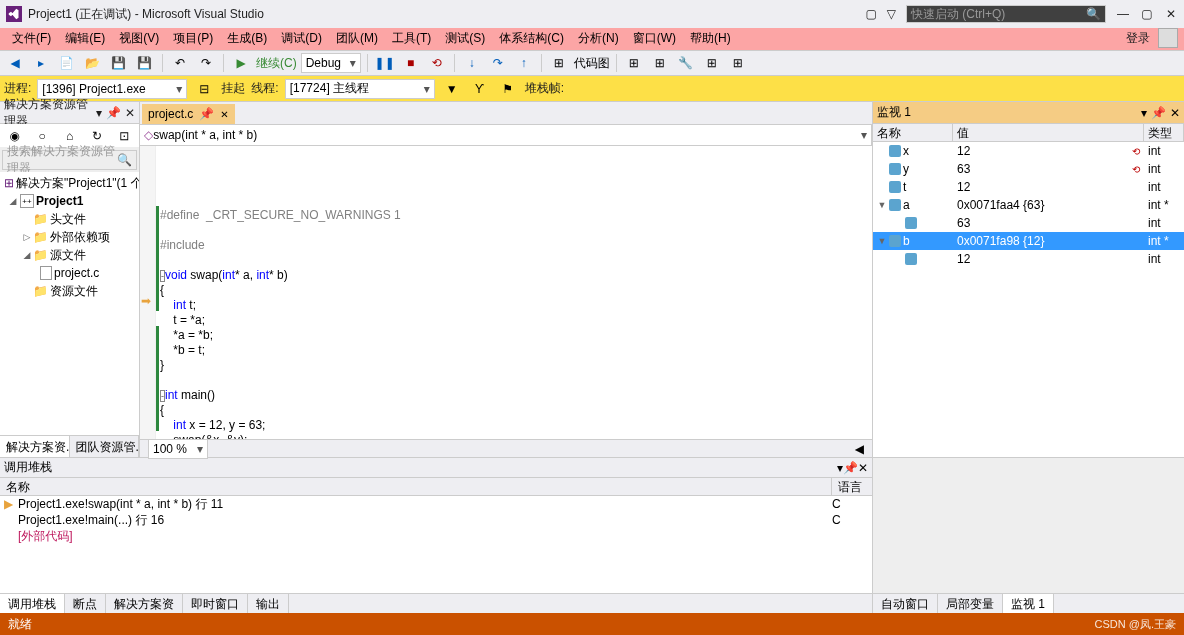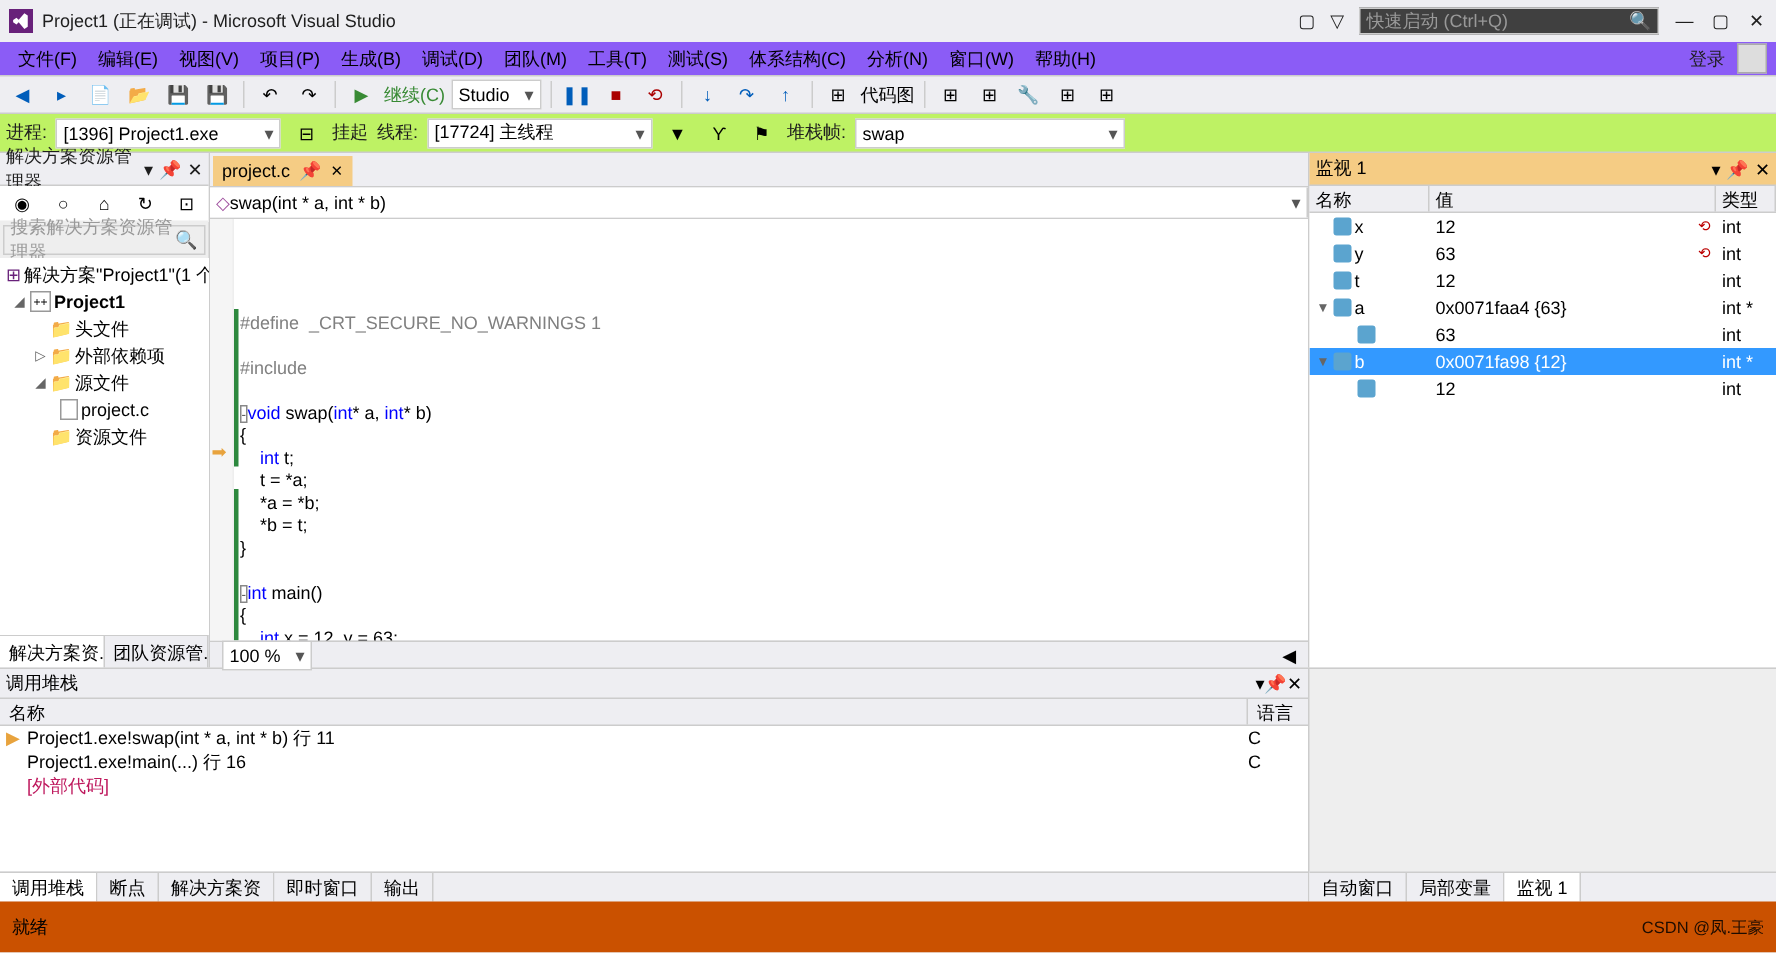--- a/index.html
+++ b/index.html
@@ -6,32 +6,32 @@
 body{width:1184px;height:635px;background:#eee;display:flex;flex-direction:column;overflow:hidden}
 .titlebar{height:28px;background:#eeeef2;display:flex;align-items:center;padding:0 6px;gap:6px}
 .vs-logo{width:16px;height:16px;background:#68217a;display:inline-flex;align-items:center;justify-content:center}
 .vs-logo svg{width:12px;height:12px;fill:#fff}
 .title-text{flex:0 0 auto;color:#1e1e1e}
 .title-spacer{flex:1}
 .title-icons{display:flex;align-items:center;gap:10px;color:#1e1e1e}
 .searchbox{width:200px;height:18px;border:1px solid #ccc;background:#404040;display:flex;align-items:center;padding:0 4px;color:#999}
 .searchbox .mag{margin-left:auto}
 .winbtn{width:14px;text-align:center;cursor:pointer}
-.menubar{height:22px;background:#8b5cf6;display:flex;align-items:center;padding:0 6px;gap:2px}
+.menubar{height:22px;background:#fca5a5;display:flex;align-items:flex-start;padding:0 6px;gap:2px}
 .menu-item{padding:2px 6px;cursor:pointer}
 .menu-spacer{flex:1}
 .signin{color:#1e1e1e;padding:2px 6px}
 .avatar{width:20px;height:20px;background:#ddd;border:1px solid #aaa}
 .toolbar{height:26px;background:#eeeef2;border-top:1px solid #ccc;border-bottom:1px solid #ccc;display:flex;align-items:center;padding:0 4px;gap:4px}
 .tb-btn{width:22px;height:22px;display:inline-flex;align-items:center;justify-content:center;cursor:pointer}
 .tb-sep{width:1px;height:18px;background:#ccc;margin:0 2px}
 .tb-drop{height:20px;border:1px solid #ccc;background:#fff;padding:0 16px 0 4px;position:relative;min-width:60px;display:flex;align-items:center}
 .tb-drop::after{content:"▾";position:absolute;right:4px;color:#555}
 .green{color:#388a34}
-.toolbar2{height:26px;background:#bef264;border-bottom:1px solid #ccc;display:flex;align-items:center;padding:0 4px;gap:6px}
+.toolbar2{height:26px;background:#fde047;border-bottom:1px solid #ccc;display:flex;align-items:center;padding:0 4px;gap:6px}
 .tb-label{color:#1e1e1e}
 .main-area{flex:1;display:flex;min-height:0}
 .left-col{width:140px;display:flex;flex-direction:column;border-right:1px solid #ccc}
 .sln-header{height:22px;background:#eeeef2;border-bottom:1px solid #ccc;display:flex;align-items:center;padding:0 4px;color:#1e1e1e;gap:4px}
 .sln-header .pin{margin-left:auto}
 .sln-tb{height:24px;background:#fff;border-bottom:1px solid #eee;display:flex;align-items:center;padding:0 4px;gap:6px}
 .sln-search{height:20px;border:1px solid #ccc;margin:2px;padding:0 4px;color:#999;display:flex;align-items:center}
 .sln-search .mag{margin-left:auto}
 .tree{flex:1;background:#fff;overflow:auto;padding:2px 0}
 .tree-row{display:flex;align-items:center;height:18px;padding-left:4px;gap:2px;white-space:nowrap;cursor:pointer}
@@ -88,21 +88,21 @@
 .cs-row{height:16px;display:flex;align-items:center;padding:0 4px}
 .cs-arrow{width:14px;color:#e8a33d}
 .cs-text{flex:1}
 .cs-lang{width:36px}
 .cs-row.ext{color:#be185d}
 .bottom-tabs{height:20px;background:#eeeef2;border-top:1px solid #ccc;display:flex}
 .bt-tab{padding:2px 8px;border-right:1px solid #ccc;cursor:pointer;background:#eeeef2}
 .bt-tab.active{background:#fff}
 .right-bottom{width:312px;border-left:1px solid #ccc;display:flex;flex-direction:column}
 .right-bottom .bottom-tabs{margin-top:auto}
-.statusbar{height:34px;background:#ca5100;color:#000000;display:flex;align-items:center;padding:0 8px}
+.statusbar{height:22px;background:#ca5100;color:#ffffff;display:flex;align-items:center;padding:0 8px}
 .csdn{margin-left:auto;font-size:11px;opacity:.85}
 svg{display:block}
 </style>
 </head>
 <body>
 
 <div class="titlebar">
   <span class="vs-logo">
       <svg viewBox="0 0 16 16">
         <path d="M11 1l-6 7 6 7 3-2V3zM4 5L1 7v2l3 2 3-3z"></path>
@@ -149,21 +149,21 @@
   <span class="tb-btn">📂</span>
   <span class="tb-btn">💾</span>
   <span class="tb-btn">💾</span>
   <span class="tb-sep"></span>
   <span class="tb-btn">↶</span>
   <span class="tb-btn">↷</span>
   <span class="tb-sep"></span>
   <span class="tb-btn green">▶</span>
   <span class="green">继续(C)</span>
   <span class="tb-drop" style="min-width:60px">
-      <span>Studio</span>
+      <span>Debug</span>
     </span>
   <span class="tb-sep"></span>
   <span class="tb-btn" style="color:#005dba">❚❚</span>
   <span class="tb-btn" style="color:#a00">■</span>
   <span class="tb-btn" style="color:#a00">⟲</span>
   <span class="tb-sep"></span>
   <span class="tb-btn" style="color:#005dba">↓</span>
   <span class="tb-btn" style="color:#005dba">↷</span>
   <span class="tb-btn" style="color:#005dba">↑</span>
   <span class="tb-sep"></span>
@@ -185,23 +185,20 @@
   <span class="tb-btn">⊟</span>
   <span class="tb-label">挂起</span>
   <span class="tb-label">线程:</span>
   <span class="tb-drop" style="width:150px">
       <span>[17724] 主线程</span>
     </span>
   <span class="tb-btn">▼</span>
   <span class="tb-btn">Ƴ</span>
   <span class="tb-btn">⚑</span>
   <span class="tb-label">堆栈帧:</span>
-  <span class="tb-drop" style="width:180px">
-      <span>swap</span>
-    </span>
 </div>
 
 <div class="main-area">
 
   <div class="left-col">
     <div class="sln-header">
       <span>解决方案资源管理器</span>
       <span>▾</span>
       <span class="pin">📌</span>
       <span>✕</span>

